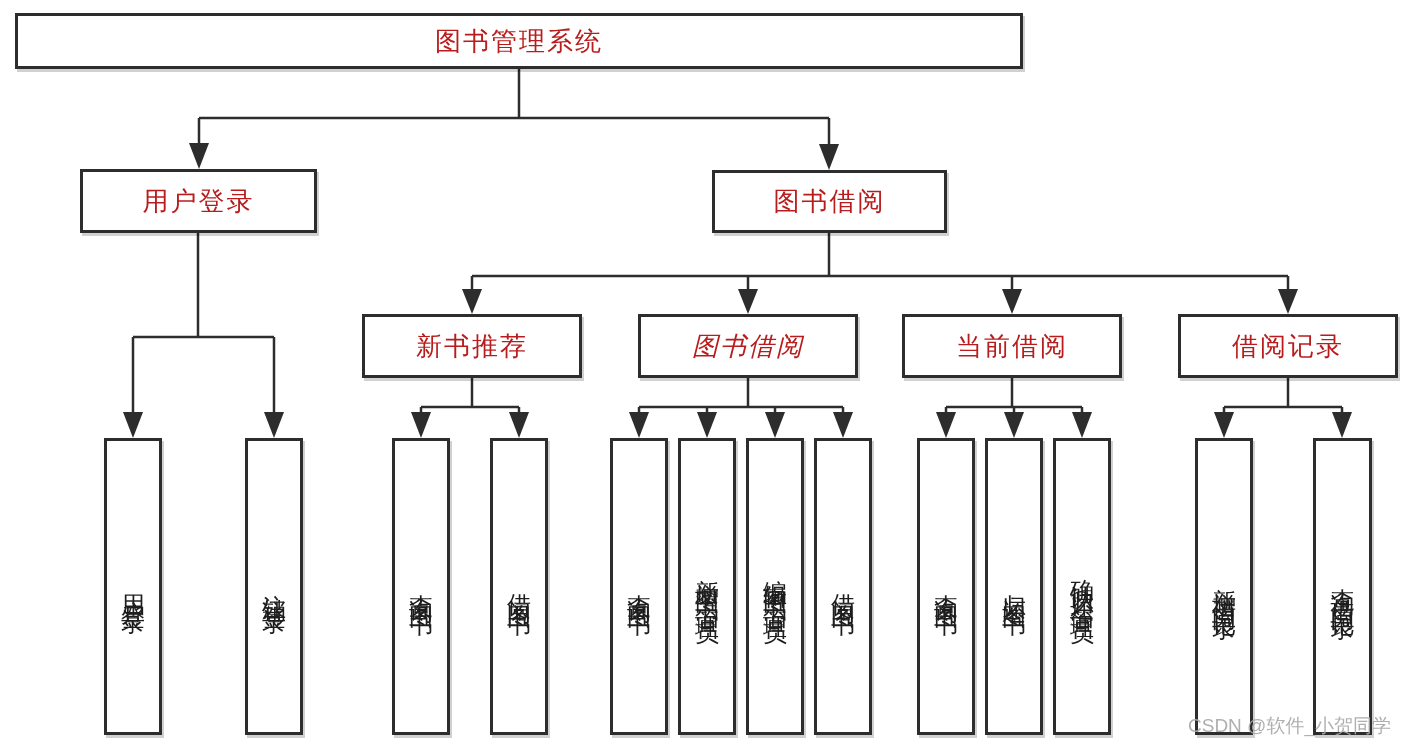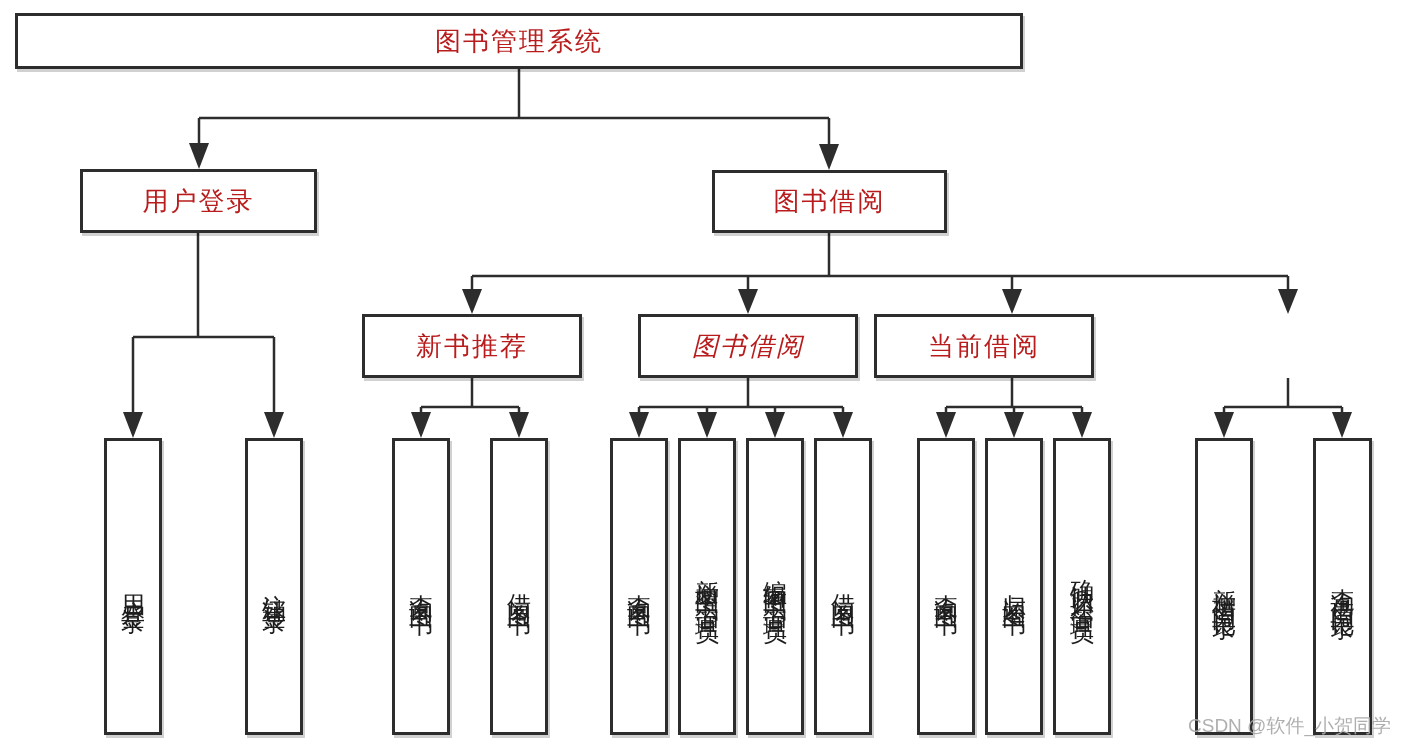--- a/index.html
+++ b/index.html
@@ -119,22 +119,25 @@
   <div class="box hbox" style="left:712px;top:170px;width:235px;height:63px;">
     <span class="lbl">图书借阅</span>
   </div>
 
   <div class="box hbox" style="left:362px;top:314px;width:220px;height:64px;align-items:center;">
     <span class="lbl">新书推荐</span>
   </div>
   <div class="box hbox" style="left:638px;top:314px;width:220px;height:64px;font-style:italic;">
     <span class="lbl">图书借阅</span>
   </div>
-  <div class="box hbox" style="left:874px;top:314px;width:220px;height:64px;">
+  <div class="box hbox" style="left:902px;top:314px;width:220px;height:64px;">
     <span class="lbl">当前借阅</span>
+  </div>
+  <div class="box hbox" style="left:1178px;top:314px;width:220px;height:64px;">
+    <span class="lbl">借阅记录</span>
   </div>
 
   <div class="box vbox" style="left:104px;top:438px;width:58px;height:297px;">
     <span class="lbl">用户登录</span>
   </div>
   <div class="box vbox" style="left:245px;top:438px;width:58px;height:297px;">
     <span class="lbl">注销登录</span>
   </div>
 
   <div class="box vbox" style="left:392px;top:438px;width:58px;height:297px;">

